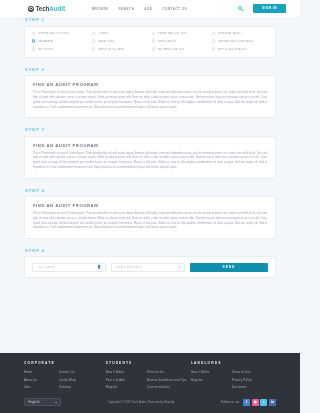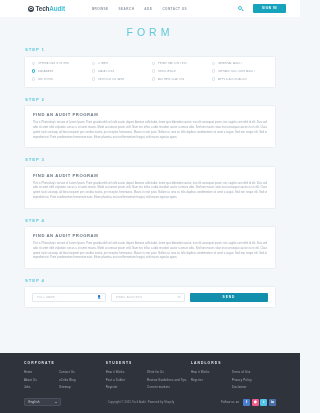--- a/index.html
+++ b/index.html
@@ -98,21 +98,20 @@
       <a href="#">CONTACT US</a>
     </div>
     <div class="header-right">
       <span class="search-ic"></span>
       <button class="signin">SIGN IN</button>
     </div>
   </div>
 
   <div class="main">
 
-    <div class="form-title">FORM</div>
 
     <div class="block">
       <div class="step-label">STEP 1</div>
       <div class="card card-options">
         <div class="opt-grid">
           <label class="opt">
               <span class="radio"></span>
               <span class="opt-lbl">OPERATING SYSTEM</span>
             </label>
           <label class="opt">

